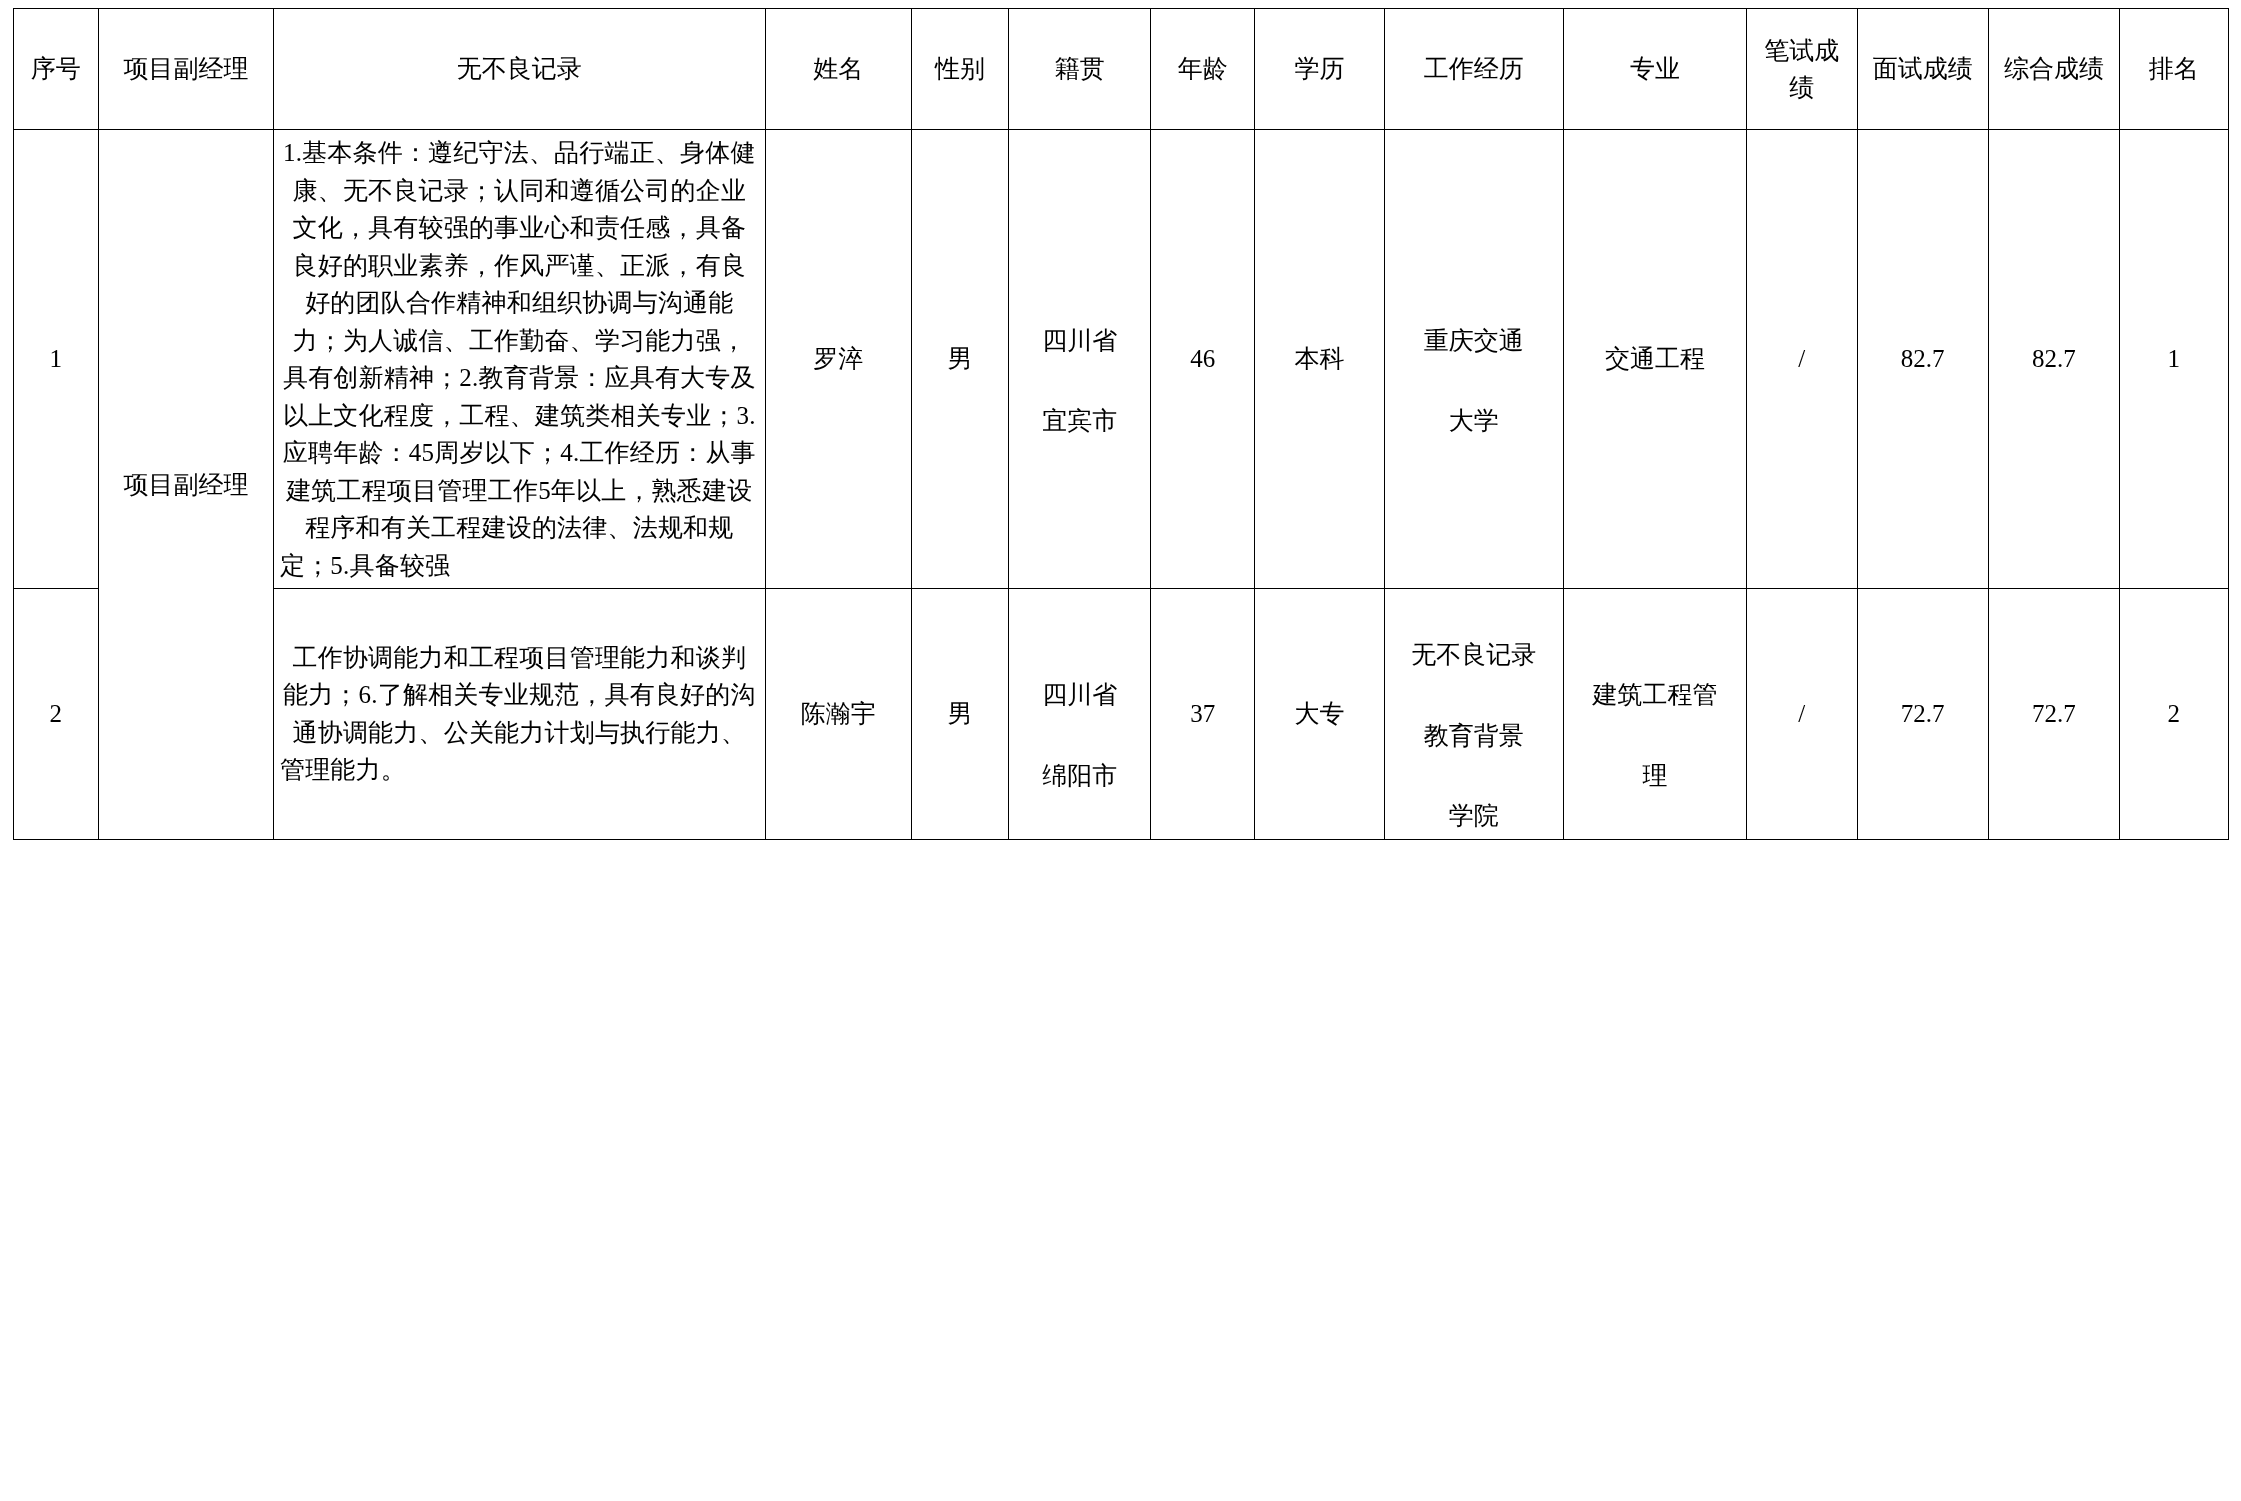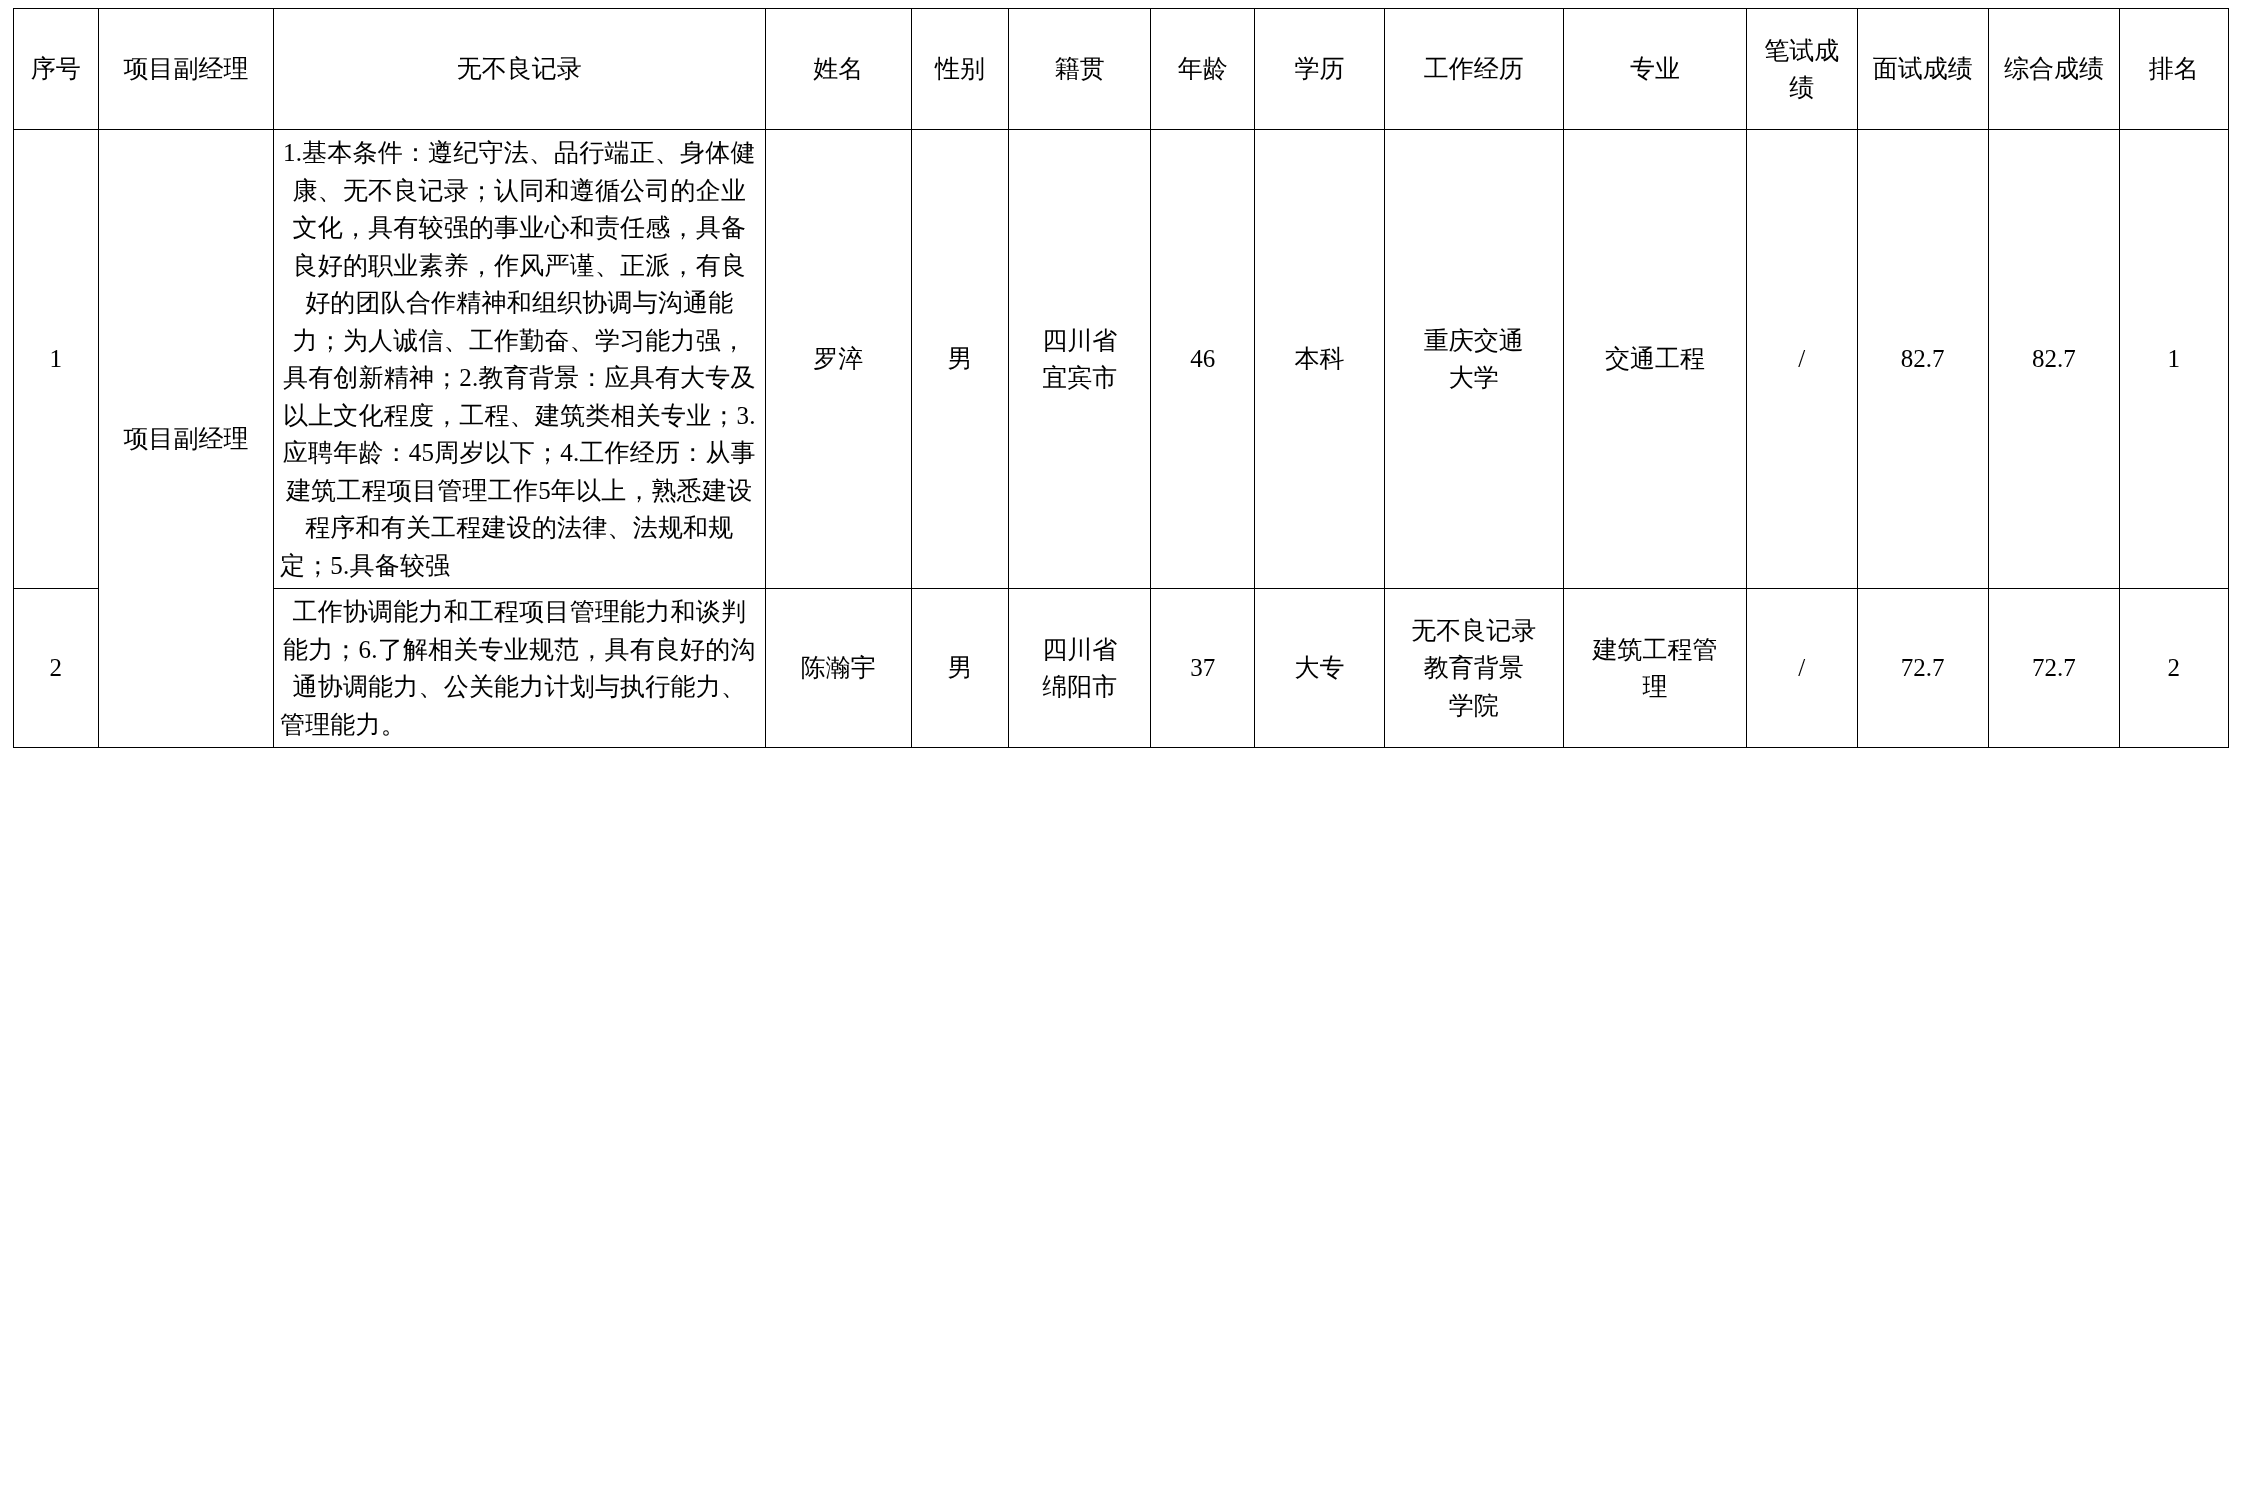--- a/index.html
+++ b/index.html
@@ -50,20 +50,21 @@
     letter-spacing: 0.2px;
   }
   .post-name {
     font-size: 25px;
   }
   .num-cell {
     font-size: 25px;
   }
   .stack {
     display: block;
+    margin-top: 43px;
   }
   
   col.c-seq      { width: 82px; }
   col.c-post     { width: 168px; }
   col.c-req      { width: 472px; }
   col.c-name     { width: 140px; }
   col.c-gender   { width: 94px; }
   col.c-native   { width: 136px; }
   col.c-age      { width: 100px; }
   col.c-edu      { width: 124px; }

